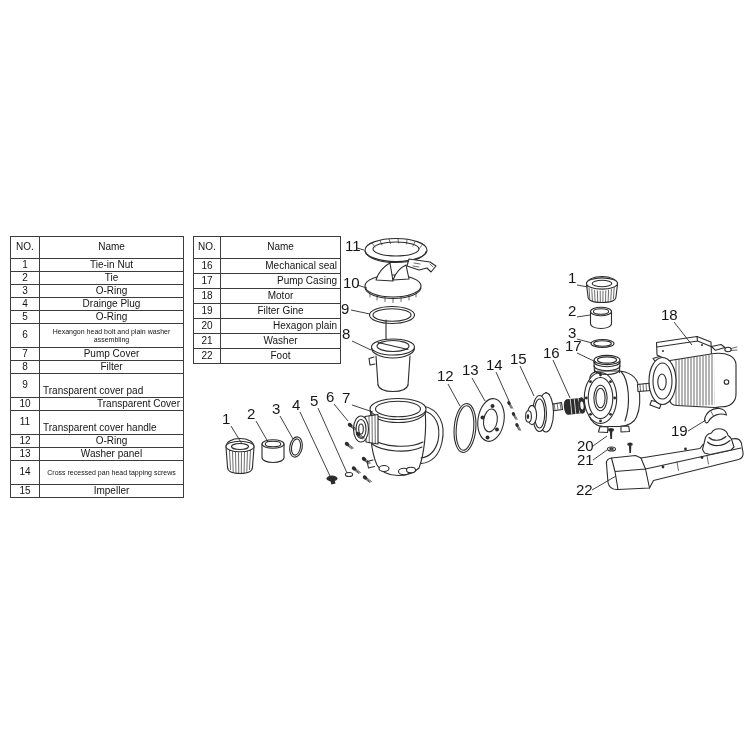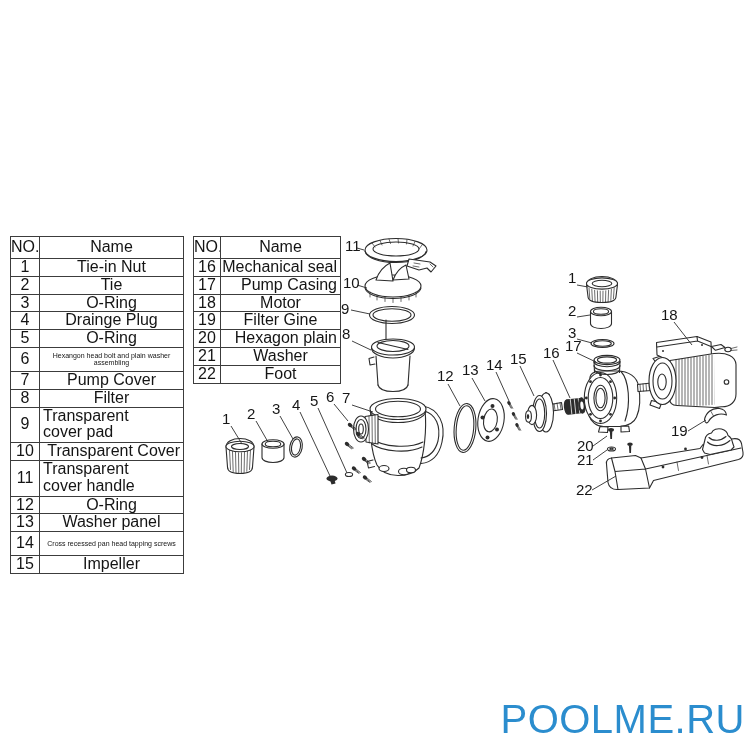--- a/index.html
+++ b/index.html
@@ -1,19 +1,19 @@
 <!DOCTYPE html>
 <html><head>
 <meta charset="utf-8">
 <style>
   html,body{margin:0;padding:0;background:#fff;}
   .stage{position:relative;width:750px;height:750px;background:#ffffff;overflow:hidden;
          font-family:"Liberation Sans",sans-serif;}
   table{border-collapse:collapse;table-layout:fixed;position:absolute;background:#fff;}
-  th,td{border:1px solid #3c3c3c;font-size:16px;line-height:1.05;color:#141414;
+  th,td{border:1px solid #3c3c3c;font-size:10px;line-height:1.05;color:#141414;
         text-align:center;padding:0;overflow:hidden;font-weight:normal;}
   .t1{left:10px;top:236px;width:174px;}
   .t1 col.no{width:29px;}
   .t2{left:193px;top:236px;width:148px;}
   .t2 col.no{width:27px;}
   tr.hdr{height:22px;}
   .t1 tr.r{height:13px;} .t1 tr.tall{height:24px;}
   .t2 tr.r{height:15px;}
   td.small-name{font-size:7px;}
   td.left-bot{text-align:left;vertical-align:bottom;padding:0 16px 1px 3px;}
@@ -445,14 +445,13 @@
       <text class="co" x="568" y="316">2</text>
       <text class="co" x="568" y="338">3</text>
       <text class="co" x="661" y="320">18</text>
       <text class="co" x="671" y="436">19</text>
       <text class="co" x="577" y="451">20</text>
       <text class="co" x="577" y="465">21</text>
       <text class="co" x="576" y="495">22</text>
     </g>
   </svg>
 
-  <div class="watermark">POOLME.RU</div>
 </div>
 
 </body></html>

